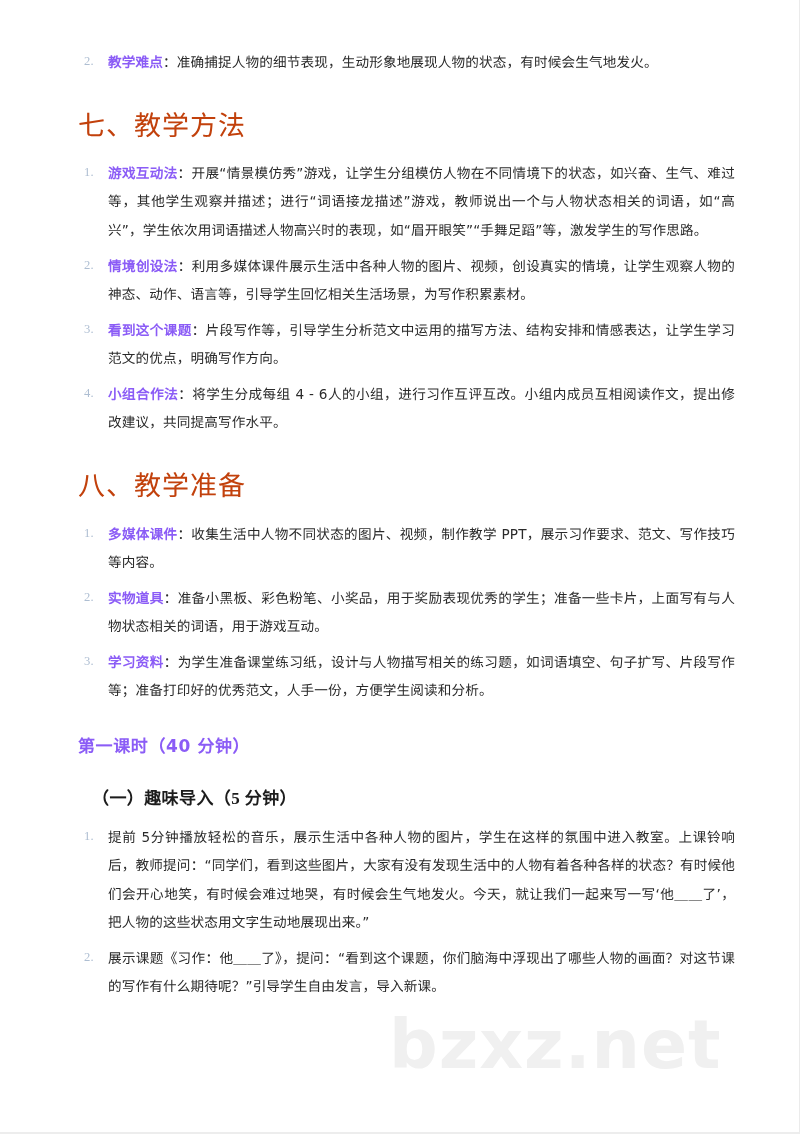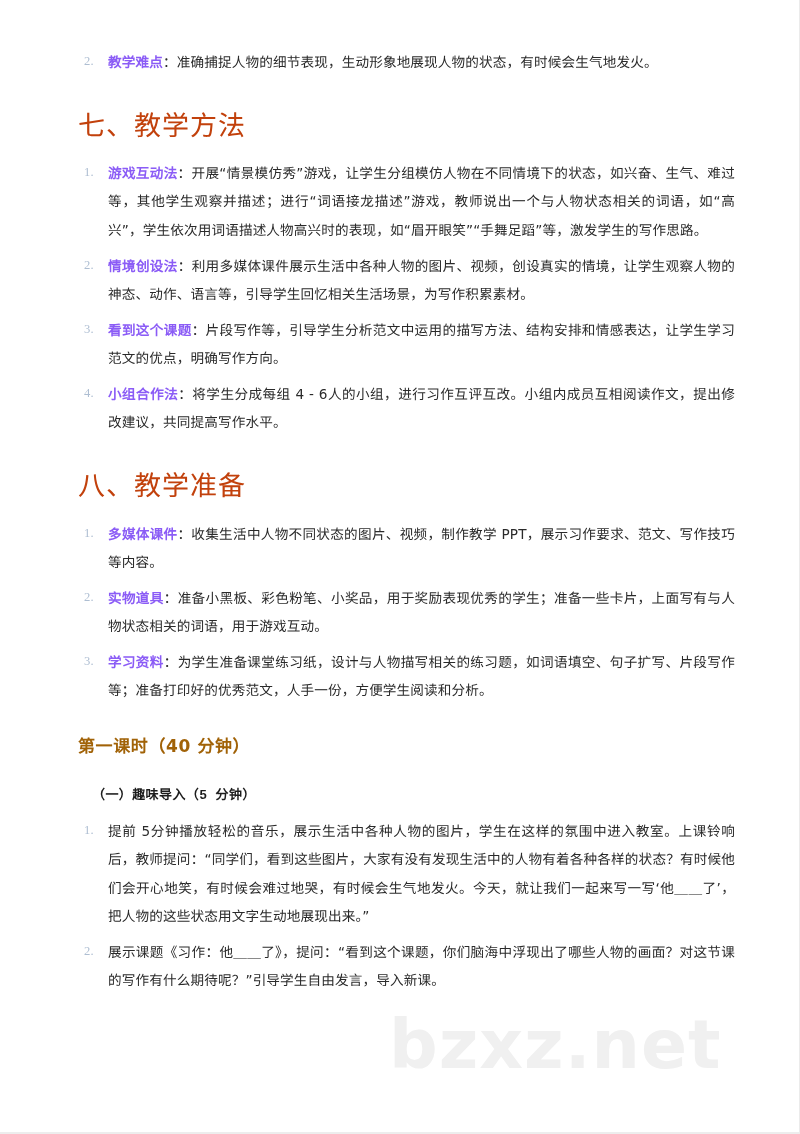--- a/index.html
+++ b/index.html
@@ -52,28 +52,28 @@
     font-weight: 400;
     color: #c2410c;
     margin: 30px 0 14px 0;
     letter-spacing: 1px;
     line-height: 1.45;
   }
   h3.sub-heading {
     font-family: "DejaVu Sans", "Liberation Sans", sans-serif;
     font-size: 17px;
     font-weight: 700;
-    color: #a16207;
+    color: #8b5cf6;
     margin: 30px 0 8px 0;
     letter-spacing: 0.6px;
     line-height: 1.5;
   }
   h4.sub-sub-heading {
-    font-family: Liberation Mono, monospace;
-    font-size: 13px;
+    font-family: Liberation Serif, serif;
+    font-size: 17px;
     font-weight: 700;
     color: #1c1c1c;
     margin: 26px 0 12px 14px;
     letter-spacing: 0.4px;
     line-height: 1.5;
   }
 
   
   ol.doc-list {
     list-style: none;

